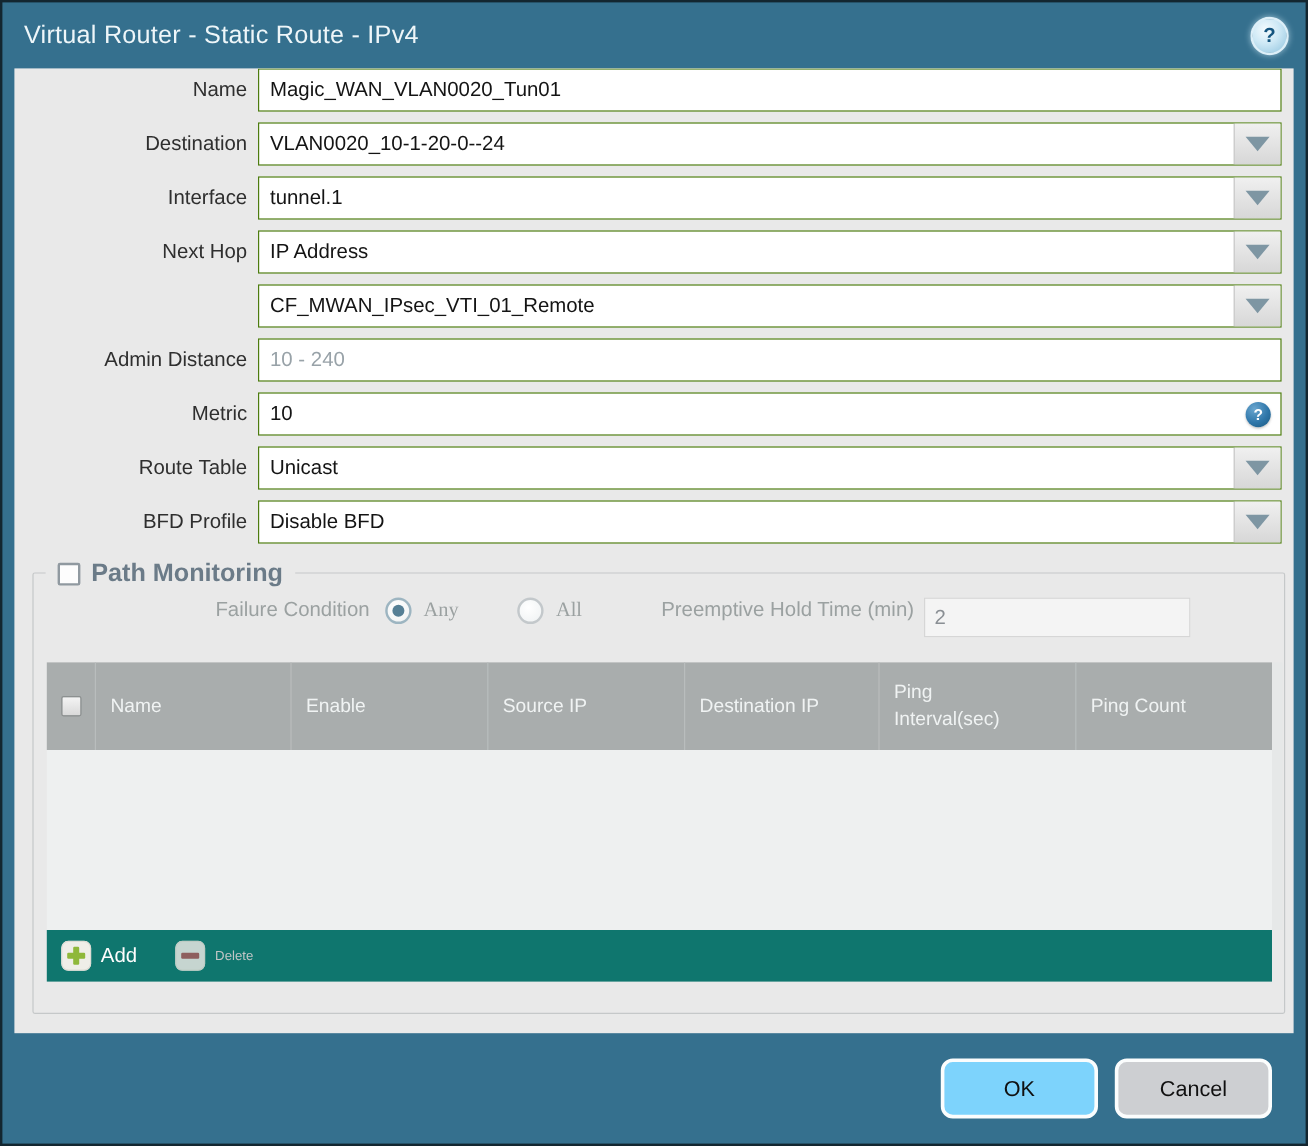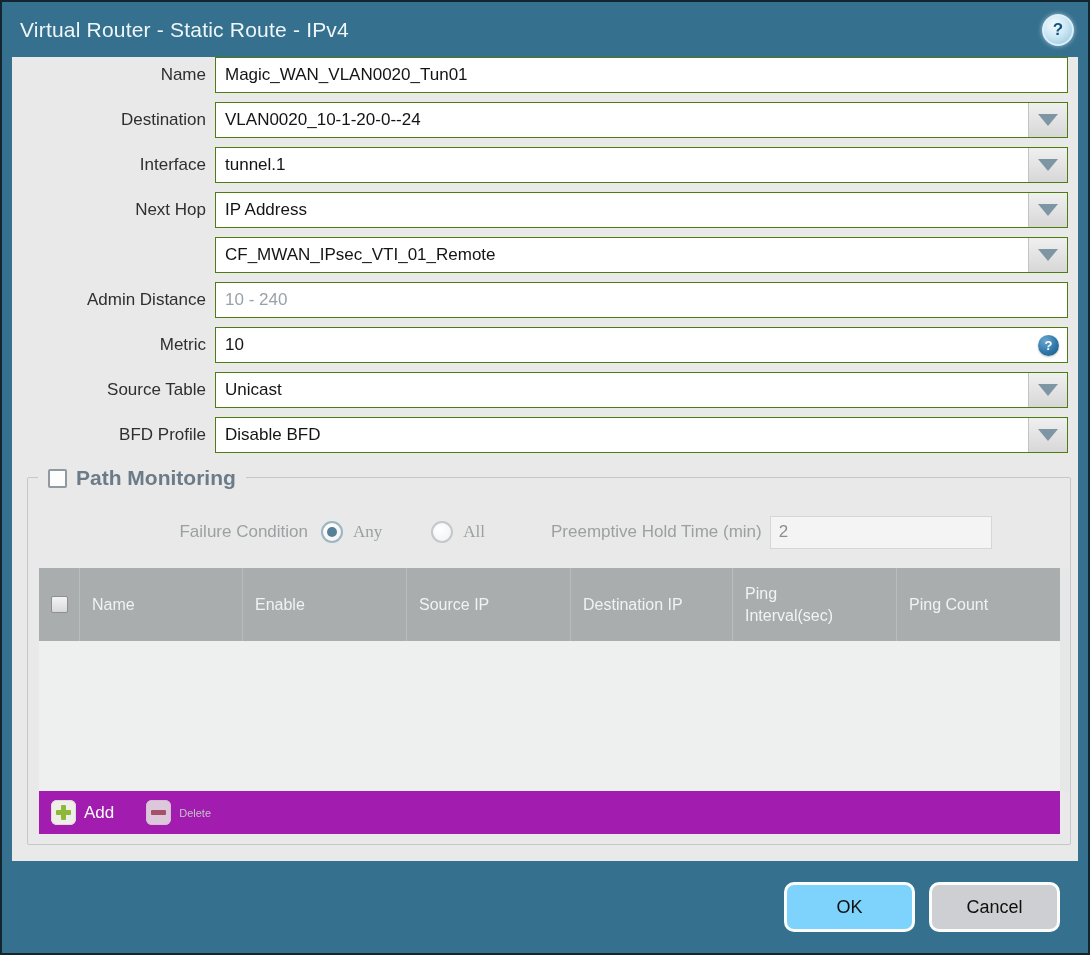--- a/index.html
+++ b/index.html
@@ -73,21 +73,21 @@
   }
   .pm-legend {
     position:absolute; top:-14px; left:10px; height:28px;
     background:#e9e9e9; padding:0 10px; display:flex; align-items:center; gap:9px;
   }
   .pm-checkbox {
     width:19px; height:19px; box-sizing:border-box;
     border:2px solid #9099a0; border-radius:2px; background:#fdfdfd; cursor:pointer;
   }
   .pm-title { color:#6b7b88; font-weight:bold; font-size:21px; }
-  .pm-cond-row { display:flex; align-items:center; margin-top:36px; height:36px; }
+  .pm-cond-row { display:flex; margin-top:20px; height:36px; }
   .pm-lbl { color:#9ba1a1; font-size:17px; white-space:nowrap; }
   .cond-lbl { width:280px; text-align:right; display:inline-block; }
   .radio {
     width:22px; height:22px; border-radius:50%; box-sizing:border-box;
     border:2px solid #c3c8cb; background:radial-gradient(circle at 40% 35%, #ffffff, #eef1f2);
     margin-left:13px; position:relative; cursor:pointer; flex:0 0 auto;
   }
   .radio.selected { border-color:#9db5c1; }
   .radio.selected::after {
     content:""; position:absolute; left:4px; top:4px; width:10px; height:10px;
@@ -113,21 +113,21 @@
   .c1 { width:163px; } .c2 { width:164px; } .c3 { width:164px; }
   .c4 { width:162px; } .c5 { width:164px; } .c6 { width:164px; }
   .c5 span { display:inline-block; width:106px; }
   .th-checkbox {
     width:17px; height:17px; box-sizing:border-box; cursor:pointer;
     border:1px solid #8c9090; border-radius:2px;
     background:linear-gradient(#f4f4f4, #d9d9d9);
   }
   .pm-tbody { width:1021px; height:150px; background:#eef0f0; }
   .pm-tfoot {
-    width:1021px; height:43px; background:#a21caf;
+    width:1021px; height:43px; background:#0f766e;
     display:flex; align-items:center; padding-left:12px; box-sizing:border-box; gap:32px;
   }
   .scroll-strip {
     position:absolute; top:0; left:1021px; width:9px; height:223px; background:#e6e8e8;
   }
   .action { display:flex; align-items:center; gap:8px; cursor:pointer; }
   .chip {
     width:25px; height:25px; border-radius:6px; background:#efeee8; position:relative;
     box-shadow:inset 0 0 0 1px #dddcd4;
   }
@@ -226,21 +226,21 @@
 
     <div class="form-row">
       <span class="lbl">Metric</span>
       <div class="field">
         <input value="10" style="">
         <span class="metric-help">?</span>
       </div>
     </div>
 
     <div class="form-row">
-      <span class="lbl">Source Table</span>
+      <span class="lbl">Route Table</span>
       <div class="field">
         <input value="Unicast" style="">
         <div class="dd-btn">
           <span class="dd-arrow"></span>
         </div>
       </div>
     </div>
 
     <div class="form-row">
       <span class="lbl">BFD Profile</span>

